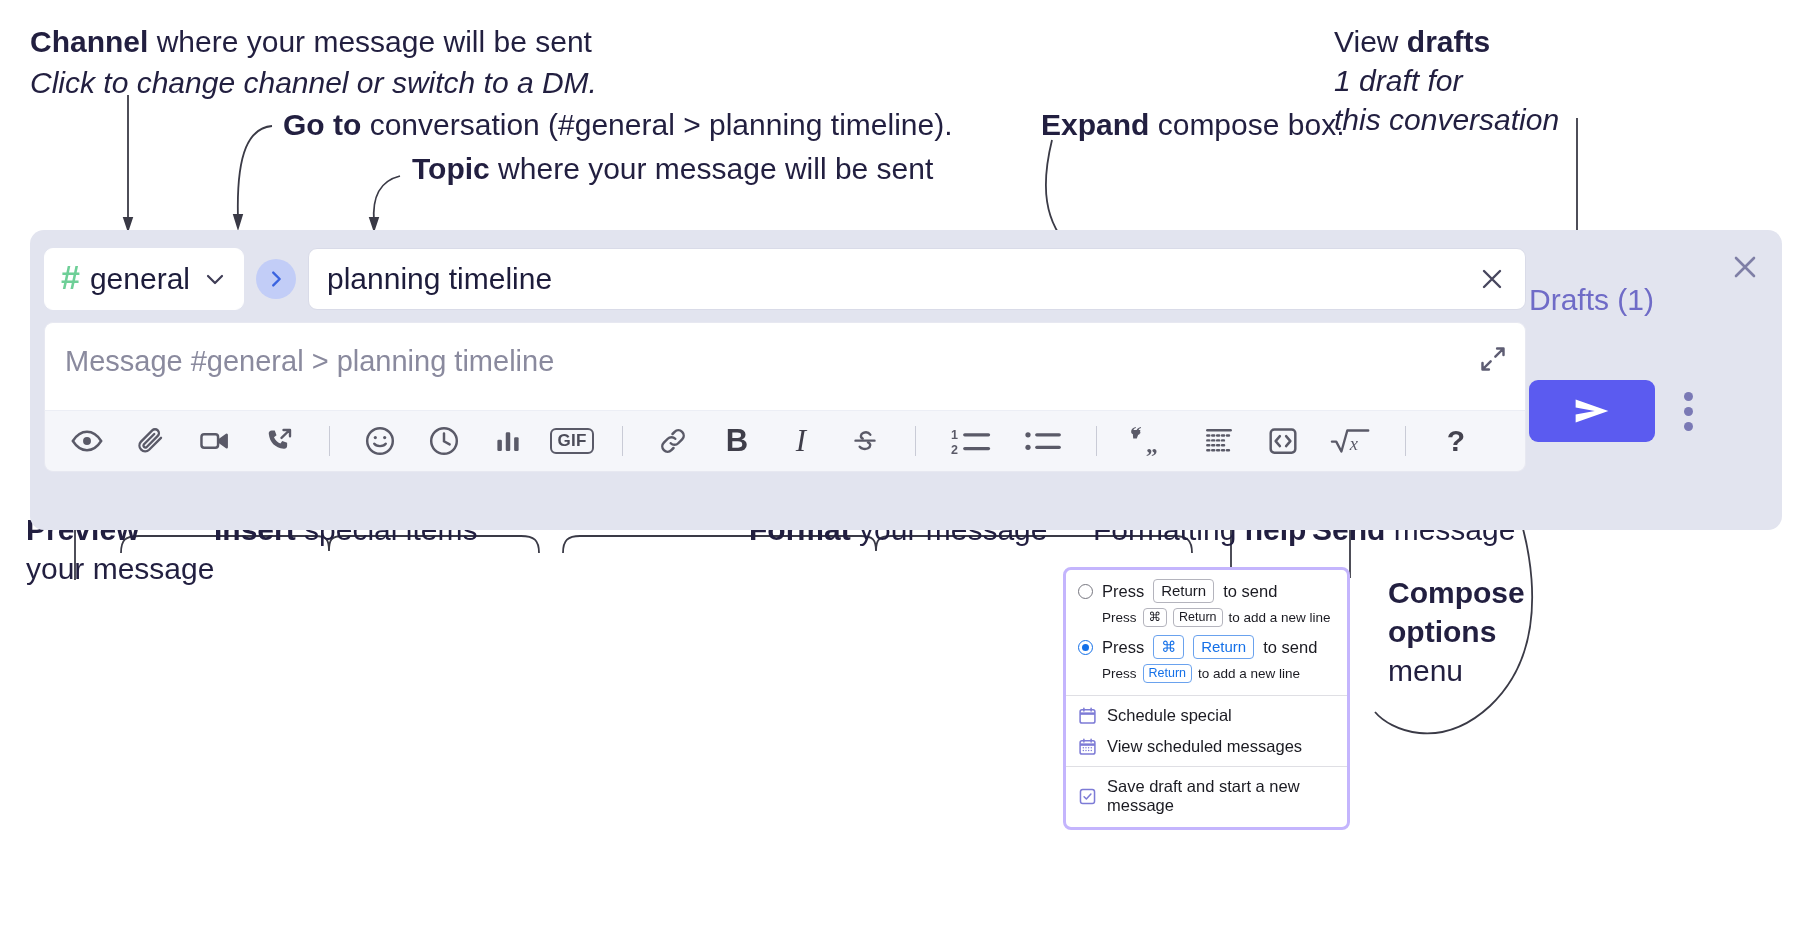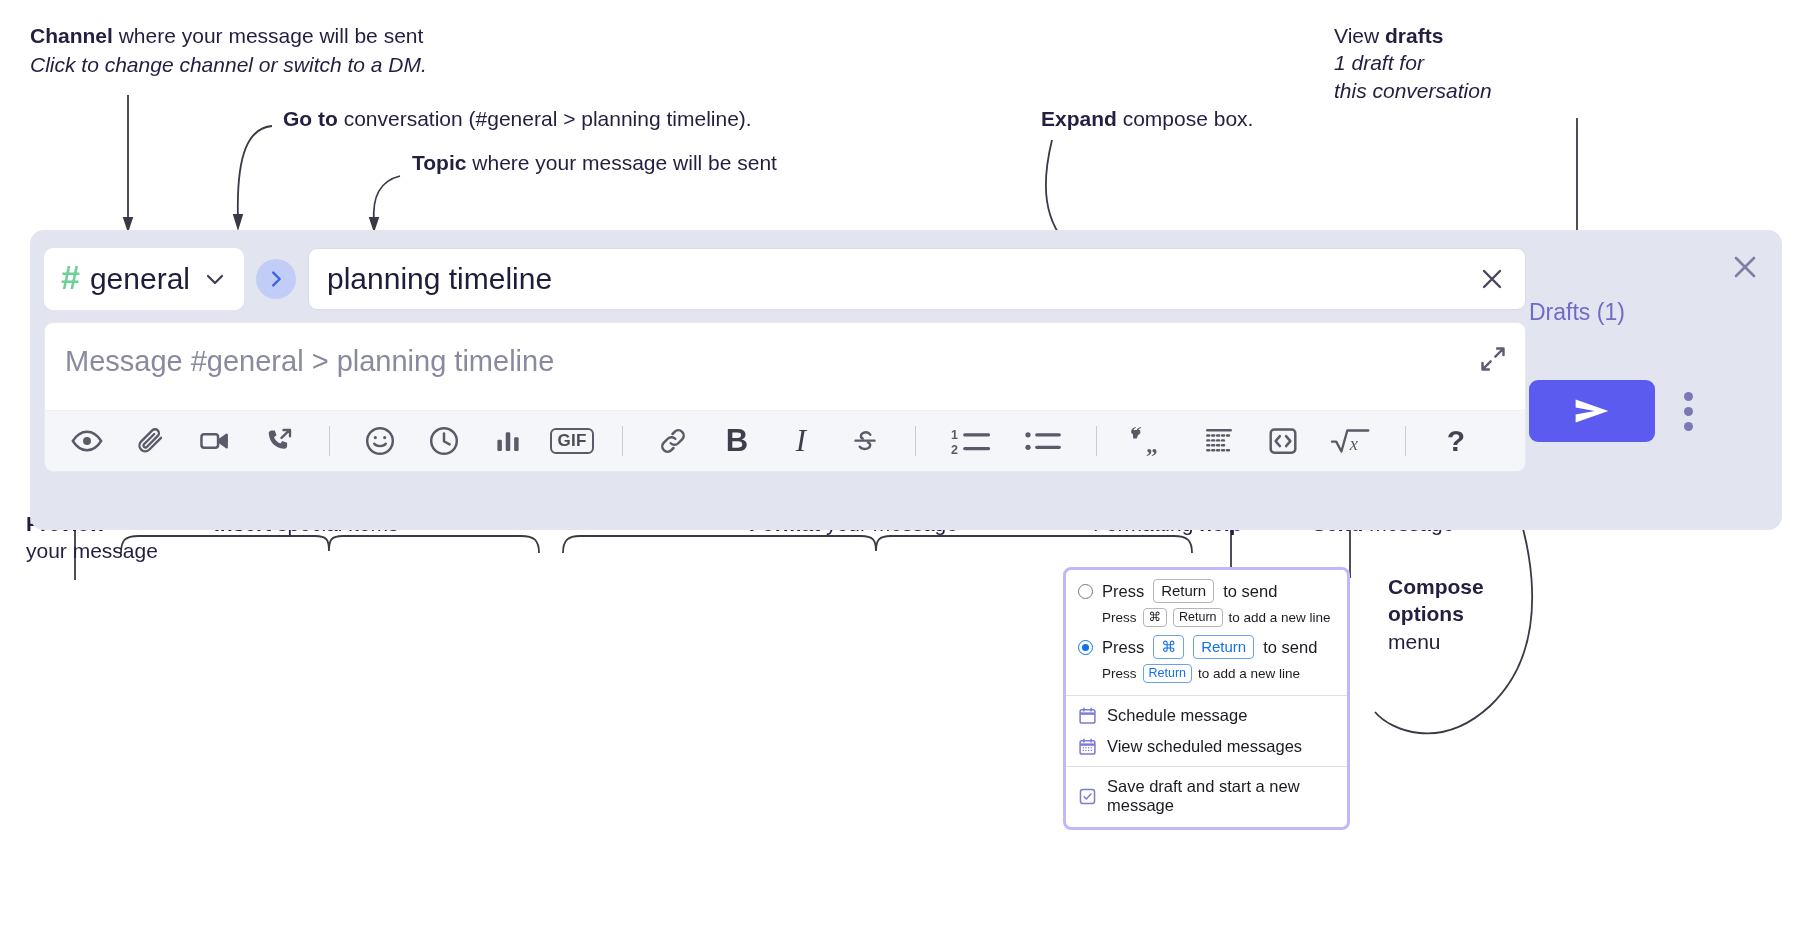--- a/index.html
+++ b/index.html
@@ -11,21 +11,21 @@
     color:#1d1c3b;
     position:relative;
     overflow:hidden;
   }
   .stage{position:absolute;left:0;top:0;width:1814px;height:944px;}
 
   
   .anno{position:absolute;color:#221f40;line-height:1.30;}
   .anno b{font-weight:bold;}
   .anno i{font-style:italic;}
-  .a-lg{font-size:21px;}
+  .a-lg{font-size:30px;}
 
   
   svg.lines{position:absolute;left:0;top:0;width:1814px;height:944px;pointer-events:none;}
 
   
   .compose{
     position:absolute;left:30px;top:230px;width:1752px;height:300px;
     background:#e2e4ef;
     border-radius:14px;
     box-sizing:border-box;
@@ -83,21 +83,21 @@
   .tb.help{font-size:30px;font-weight:bold;color:#44434f;}
   .sep{width:1px;height:30px;background:#c9cbd6;margin:0 12px;flex:none;}
   .gifbox{
     border:2.5px solid #5a5a68;border-radius:6px;
     font-size:17px;font-weight:bold;letter-spacing:.3px;
     padding:2px 5px;color:#4c4c59;line-height:1.1;
   }
 
   
   .drafts-link{
-    position:absolute;left:1529px;top:283px;font-size:23px;color:#6f6bc7;margin-top:16px;
+    position:absolute;left:1529px;top:283px;font-size:30px;color:#6f6bc7;
   }
   .close-x{position:absolute;right:22px;top:22px;color:#7f7fa6;}
   .send-btn{
     position:absolute;left:1529px;top:380px;width:126px;height:62px;border-radius:9px;
     background:#5b5bf0;display:flex;align-items:center;justify-content:center;
     color:#ffffff;
   }
   .kebab{
     position:absolute;left:1684px;top:390px;display:flex;flex-direction:column;
     gap:6px;align-items:center;
@@ -464,21 +464,21 @@
 
     <div style="padding:4px 0;">
       <div class="mitem">
         <span class="mico">
           <svg width="19" height="19" viewBox="0 0 20 20" fill="none" stroke="currentColor" stroke-width="1.6">
               <rect x="2.2" y="4" width="15.6" height="14" rx="2"></rect>
               <path d="M2.2 8 L17.8 8" stroke-width="2.6"></path>
               <path d="M6.2 2.3 L6.2 5.3 M13.8 2.3 L13.8 5.3" stroke-linecap="round"></path>
             </svg>
         </span>
-        <span>Schedule message</span>
+        <span>Schedule special</span>
       </div>
       <div class="mitem">
         <span class="mico">
           <svg width="19" height="19" viewBox="0 0 20 20" fill="none" stroke="currentColor" stroke-width="1.6">
               <rect x="2.2" y="4" width="15.6" height="14" rx="2"></rect>
               <path d="M2.2 8 L17.8 8" stroke-width="2.6"></path>
               <path d="M6.2 2.3 L6.2 5.3 M13.8 2.3 L13.8 5.3" stroke-linecap="round"></path>
               <g stroke-width="1.5" stroke-linecap="round">
                 <path d="M5.6 11.2 L5.6 11.25 M8.4 11.2 L8.4 11.25 M11.2 11.2 L11.2 11.25 M14 11.2 L14 11.25"></path>
                 <path d="M5.6 14.2 L5.6 14.25 M8.4 14.2 L8.4 14.25 M11.2 14.2 L11.2 14.25 M14 14.2 L14 14.25"></path>

